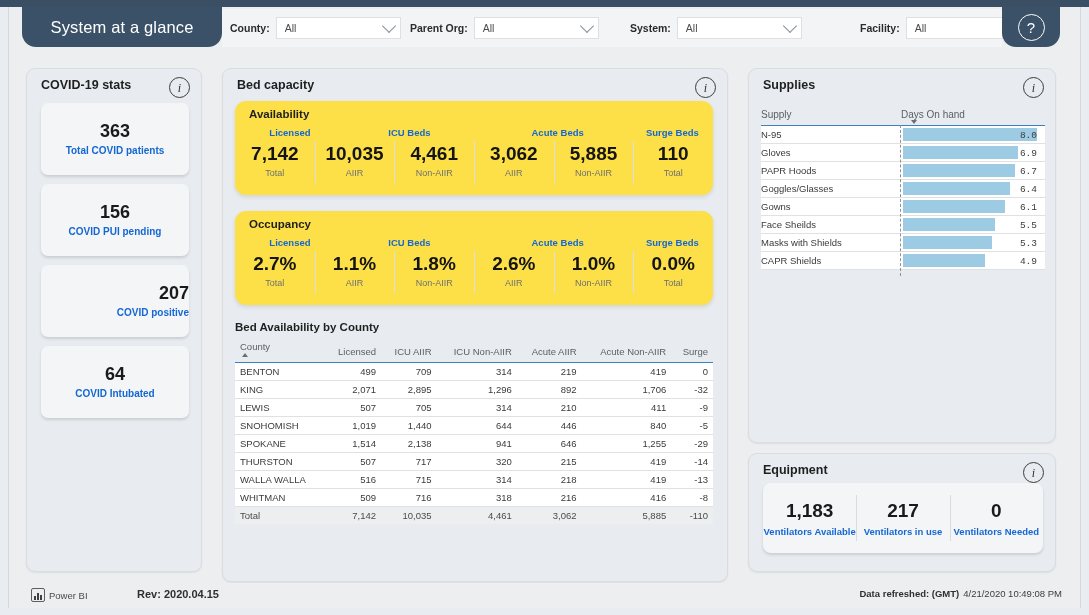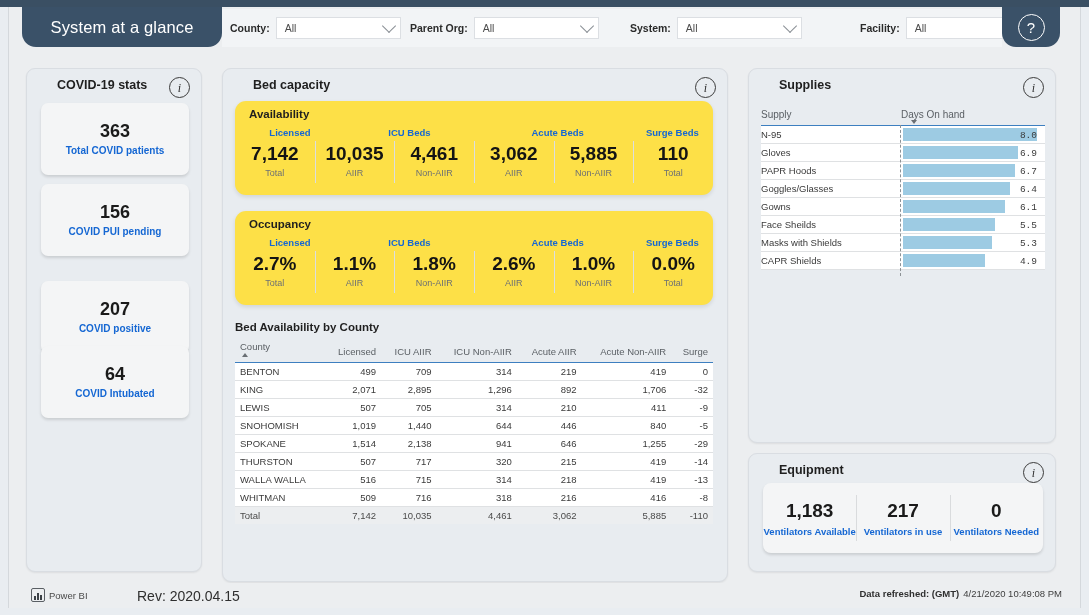--- a/index.html
+++ b/index.html
@@ -93,21 +93,21 @@
   
   .panel {
     position: absolute;
     background: #e8ecf0;
     border: 1px solid #d9dde2;
     border-radius: 9px;
     box-sizing: border-box;
     box-shadow: 0 1px 2px rgba(0,0,0,.07);
   }
   .panel-title {
-    position: absolute; left: 30px; top: 9px;
+    position: absolute; left: 14px; top: 9px;
     font-size: 12.5px; font-weight: bold; color: #1f1f1f;
   }
   .info-ico {
     position: absolute; right: 11px; top: 8px;
     width: 19px; height: 19px; border-radius: 50%;
     border: 1.4px solid #3b3b3b;
     display: flex; align-items: center; justify-content: center;
     font-size: 12px; font-family: "Liberation Serif", serif;
     font-style: italic; color: #2e2e2e; line-height: 1;
     cursor: pointer;
@@ -281,21 +281,21 @@
   .pbi-glyph {
     display: inline-flex; align-items: flex-end; gap: 1px;
     border: 1px solid #5a5f64;
     border-radius: 2px;
     padding: 2px 2px 1px 2px;
     height: 9px; margin-right: 4px;
   }
   .pbi-glyph i { display: block; width: 2px; background: #3c4146; }
   .rev {
     position: absolute; left: 128px; top: 5px;
-    font-size: 14px; font-weight: normal; color: #2f2f2f; text-align: right;
+    font-size: 11px; font-weight: bold; color: #2f2f2f; text-align: right;
   }
   .refreshed {
     position: absolute; right: 18px; top: 5px;
     font-size: 9.5px; color: #2f2f2f;
   }
   .refreshed b { font-weight: bold; }
   .refreshed span { font-weight: normal; color: #3d3d3d; margin-left: 4px; }
 </style>
 </head>
 <body>
@@ -350,21 +350,21 @@
     <div class="info-ico">i</div>
     <div id="covid-cards">
         <div class="stat-card" style="top: 34px;">
           <div class="stat-num">363</div>
           <div class="stat-lbl">Total COVID patients</div>
         </div>
         <div class="stat-card" style="top: 115px;">
           <div class="stat-num">156</div>
           <div class="stat-lbl">COVID PUI pending</div>
         </div>
-        <div class="stat-card" style="top: 212px;">
+        <div class="stat-card" style="top: 196px; align-items: flex-end;">
           <div class="stat-num">207</div>
           <div class="stat-lbl">COVID positive</div>
         </div>
         <div class="stat-card" style="top: 277px;">
           <div class="stat-num">64</div>
           <div class="stat-lbl">COVID Intubated</div>
         </div>
       </div>
   </div>
 

